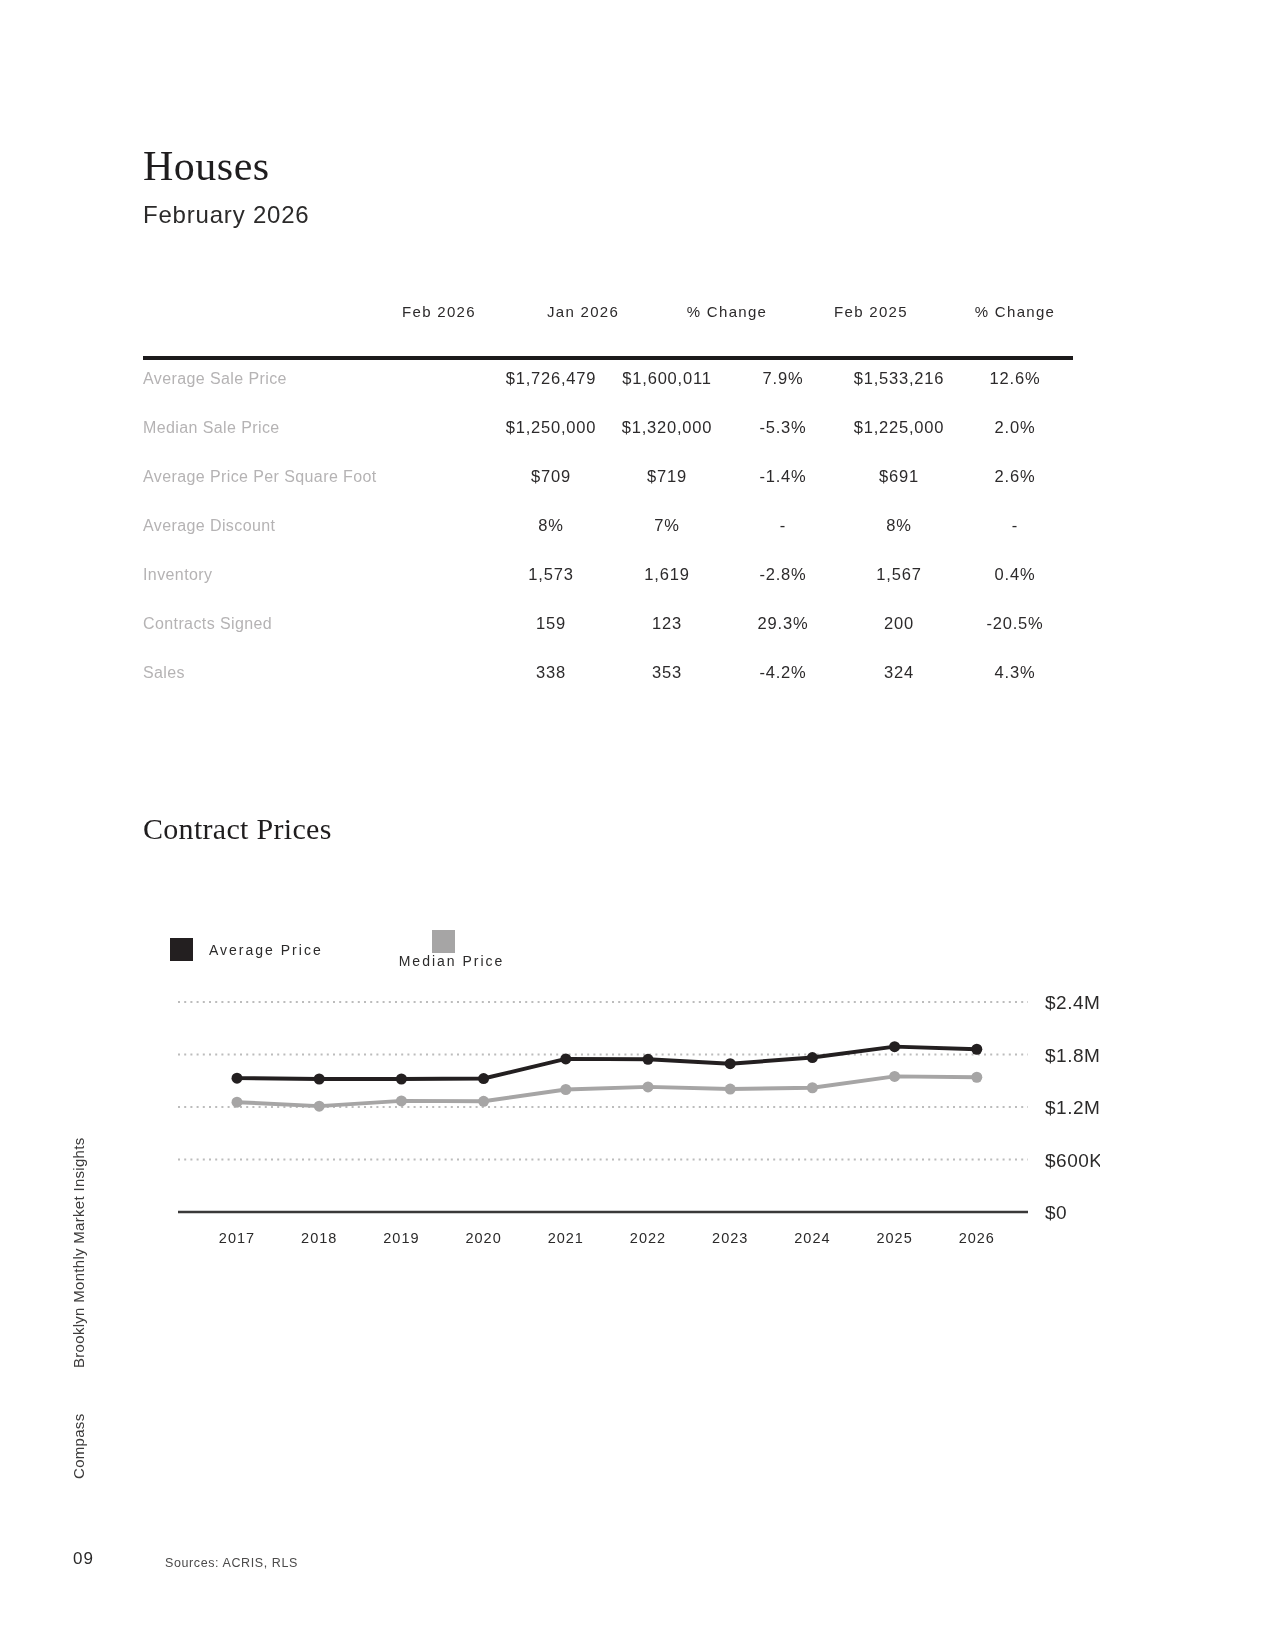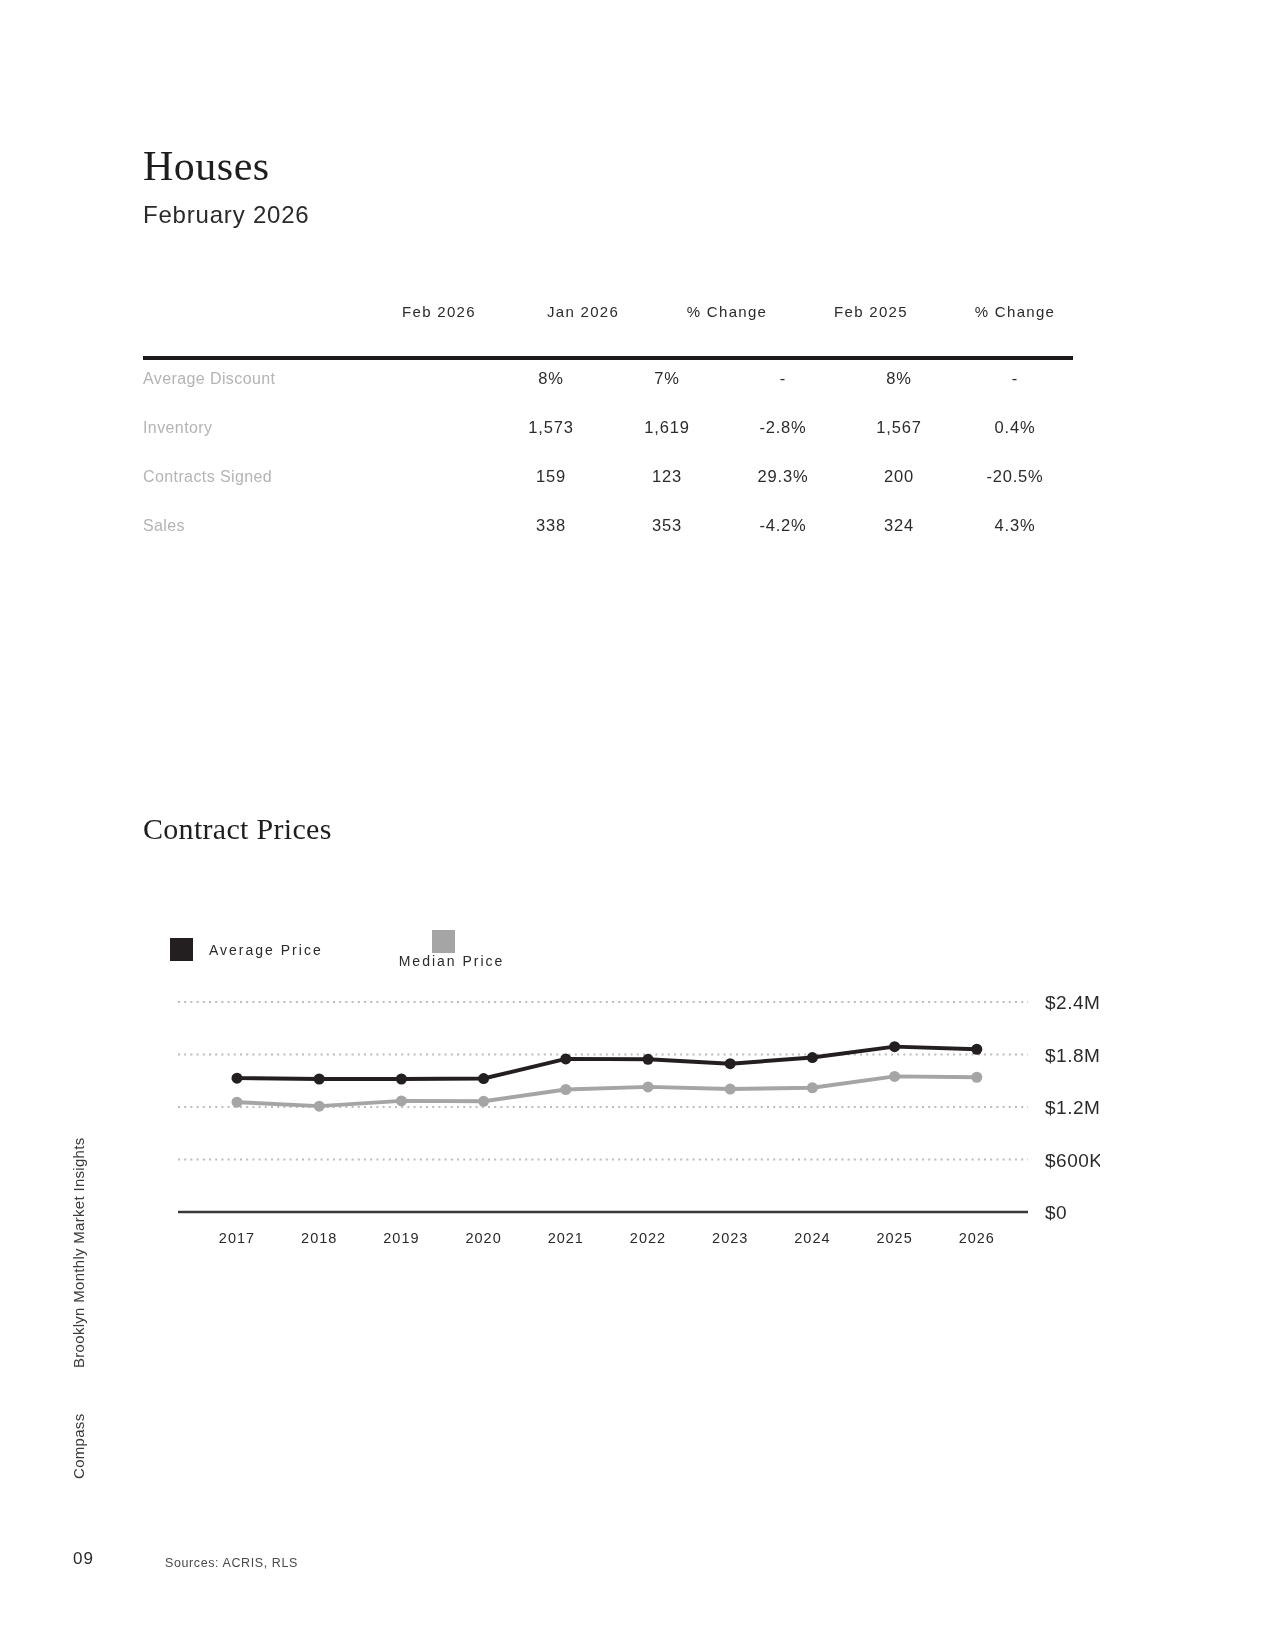--- a/index.html
+++ b/index.html
@@ -71,20 +71,44 @@
   <div class="mtable">
     <div class="thead">
       <div class="spacer"></div>
     <div class="hcell">Feb 2026</div>
         <div class="hcell">Jan 2026</div>
         <div class="hcell">% Change</div>
         <div class="hcell">Feb 2025</div>
         <div class="hcell">% Change</div>
       </div>
     <div class="tbody">
+        <div class="trow">
+          <div class="tlabel">Average Sale Price</div>
+          <div class="tval">$1,726,479</div>
+          <div class="tval">$1,600,011</div>
+          <div class="tval">7.9%</div>
+          <div class="tval">$1,533,216</div>
+          <div class="tval">12.6%</div>
+        </div>
+        <div class="trow">
+          <div class="tlabel">Median Sale Price</div>
+          <div class="tval">$1,250,000</div>
+          <div class="tval">$1,320,000</div>
+          <div class="tval">-5.3%</div>
+          <div class="tval">$1,225,000</div>
+          <div class="tval">2.0%</div>
+        </div>
+        <div class="trow">
+          <div class="tlabel">Average Price Per Square Foot</div>
+          <div class="tval">$709</div>
+          <div class="tval">$719</div>
+          <div class="tval">-1.4%</div>
+          <div class="tval">$691</div>
+          <div class="tval">2.6%</div>
+        </div>
         <div class="trow">
           <div class="tlabel">Average Discount</div>
           <div class="tval">8%</div>
           <div class="tval">7%</div>
           <div class="tval">-</div>
           <div class="tval">8%</div>
           <div class="tval">-</div>
         </div>
         <div class="trow">
           <div class="tlabel">Inventory</div>

